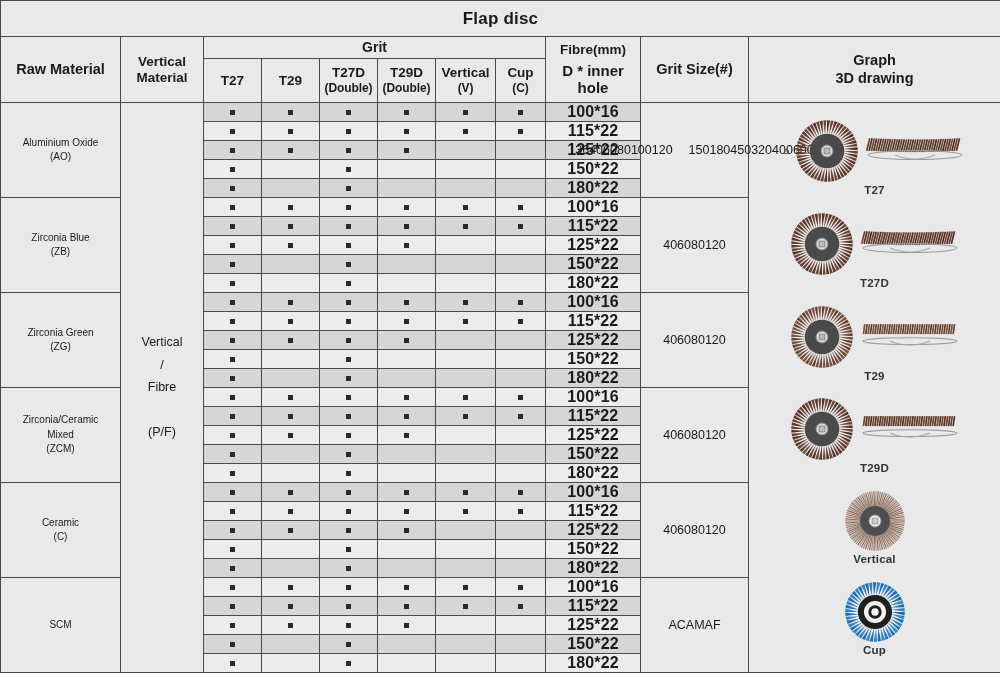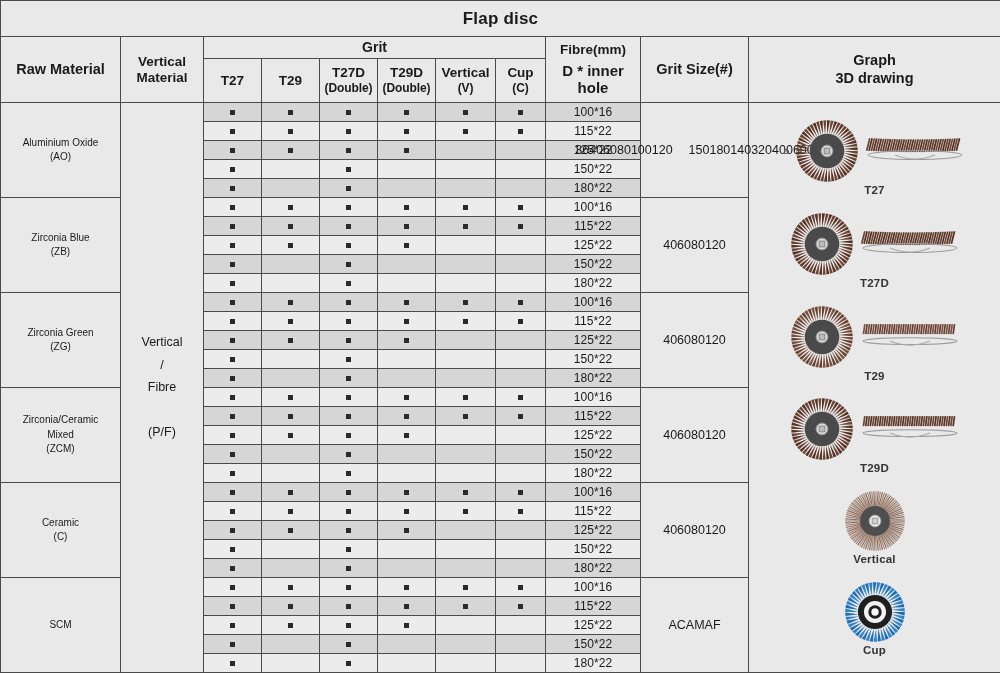--- a/index.html
+++ b/index.html
@@ -71,23 +71,24 @@
     background: #d6d6d6;
   }
   td.raw.lite { background: #e9e9e9; }
   td.backing {
     font-size: 12.5px;
     line-height: 1.8;
     background: #e9e9e9;
   }
   td.dotcell { height: 19px; }
   td.size {
-    font-size: 12px;
+    font-size: 16px;
     height: 19px;
     letter-spacing: .1px;
+    font-weight: bold;
   }
   td.grit {
     font-size: 12.5px;
     line-height: 1.5;
     background: #e9e9e9;
   }
   td.grit .gwrap {
     display: flex;
     justify-content: center;
     gap: 16px;
@@ -222,21 +223,21 @@
                 <span>36</span>
                 <span>40</span>
                 <span>60</span>
                 <span>80</span>
                 <span>100</span>
                 <span>120</span>
               </div>
               <div class="gcol">
                 <span>150</span>
                 <span>180</span>
-                <span>140</span>
+                <span>450</span>
                 <span>320</span>
                 <span>400</span>
                 <span>600</span>
               </div>
             </div>
           </td>
           <td class="graph" rowspan="30">
         <div style="display:flex;flex-direction:column;justify-content:space-around;height:560px;padding:4px 0">
         <div class="gfig">
             <div class="gfig-row">

